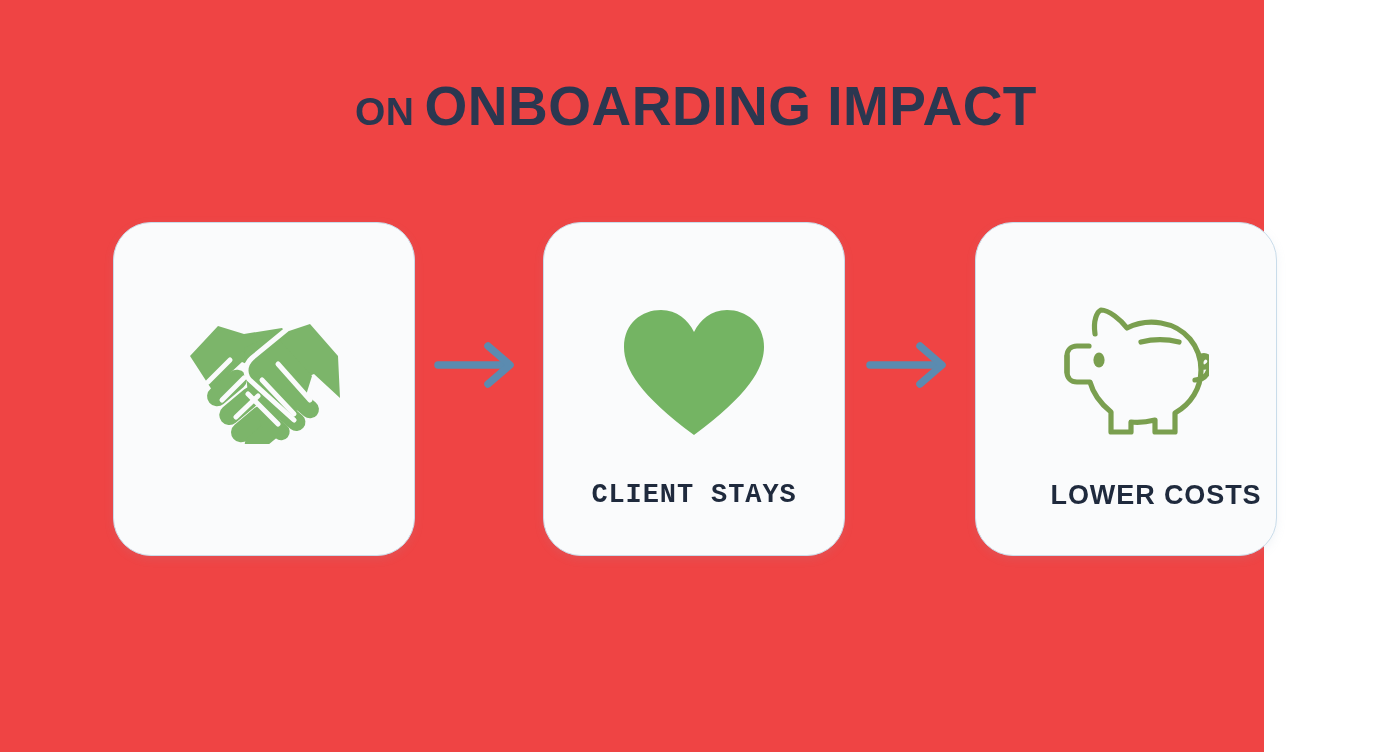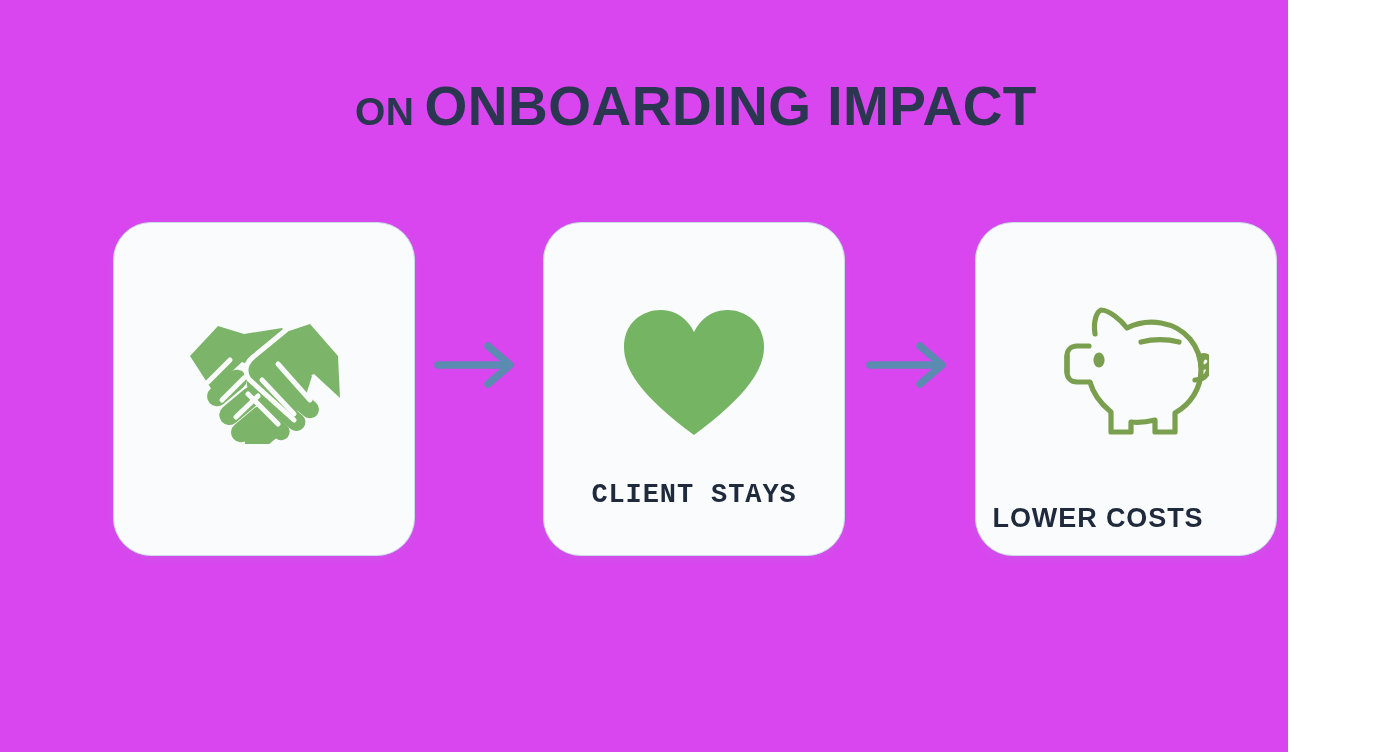--- a/index.html
+++ b/index.html
@@ -12,22 +12,21 @@
     height: 752px;
     overflow: hidden;
     font-family: "Liberation Sans", sans-serif;
     -webkit-font-smoothing: antialiased;
   }
 
   .canvas {
     position: relative;
     width: 1264px;
     height: 752px;
-    background: #d946ef;
-    padding-left: 24px;
+    background: #ef4444;
   }
 
   
   .title-wrap {
     position: absolute;
     top: 74px;
     left: 0;
     width: 1392px;
     text-align: center;
     white-space: nowrap;
@@ -85,21 +84,21 @@
     text-align: center;
     font-family: "Liberation Sans", sans-serif;
     font-size: 27px;
     font-weight: 700;
     letter-spacing: 0.9px;
     color: #1f2a3d;
     white-space: nowrap;
   }
   .label-1 { left: 113px; width: 302px; }
   .label-2 { left: 543px; width: 302px; font-family: Liberation Mono, monospace; }
-  .label-3 { left: 947px; width: 302px; margin-top: 23px; }
+  .label-3 { left: 1005px; width: 302px; }
 
   
   .arrow {
     position: absolute;
     top: 338px;
     width: 94px;
     height: 54px;
   }
   .arrow-1 { left: 432px; }
   .arrow-2 { left: 864px; }

